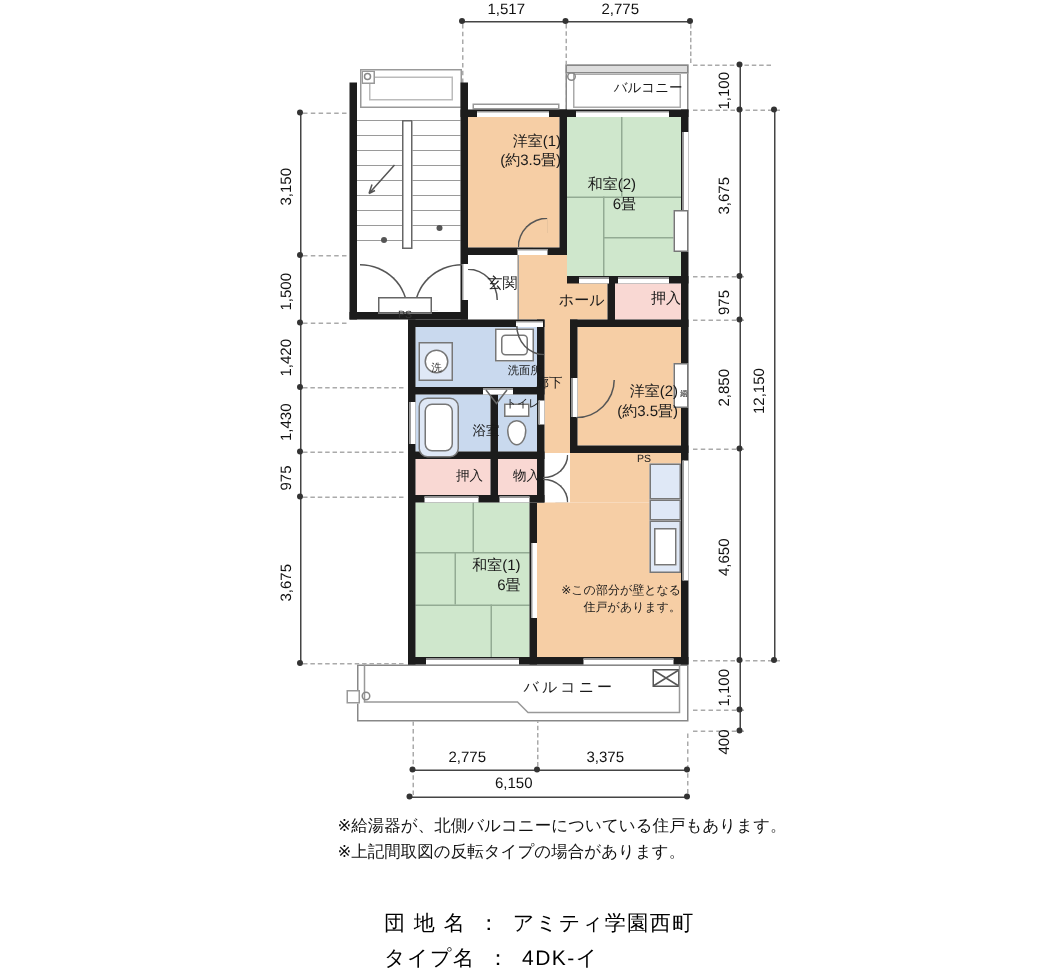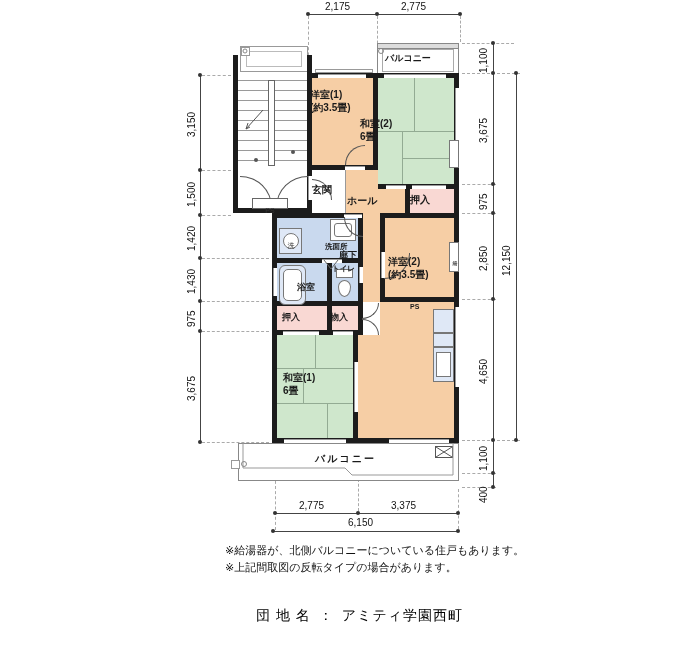--- a/index.html
+++ b/index.html
@@ -19,21 +19,21 @@
   .wall{position:absolute;background:var(--wall);z-index:3;}
   
   .winh{position:absolute;background:#fff;border-top:1px solid #999;z-index:4;}
   .winv{position:absolute;background:#fff;border-left:1px solid #999;z-index:4;}
   
   .fix{position:absolute;border:1px solid #777;background:#fff;z-index:5;box-sizing:border-box;}
   .fix-blue{background:#dfe8f6;}
   
   .arc{position:absolute;z-index:6;box-sizing:border-box;}
   
-  .rlbl{position:absolute;z-index:7;text-align:left;font-size:10px;line-height:1.3;color:#1a1a1a;white-space:nowrap;font-weight:bold;}
+  .rlbl{position:absolute;z-index:7;text-align:right;font-size:10px;line-height:1.3;color:#1a1a1a;white-space:nowrap;}
   .slbl{font-size:7.5px;}
   .dim{position:absolute;background:#444;z-index:2;}
   .tick{position:absolute;width:4px;height:4px;border-radius:50%;background:#333;z-index:3;}
   .exth{position:absolute;border-top:1px dashed #aaa;height:0;z-index:1;}
   .extv{position:absolute;border-left:1px dashed #aaa;width:0;z-index:1;}
   .dlbl{position:absolute;font-size:10px;color:#111;white-space:nowrap;z-index:3;}
   .vlbl{transform:rotate(-90deg);transform-origin:left top;}
   .gray{position:absolute;border:1px solid #999;box-sizing:border-box;z-index:2;background:#fff;}
   .note{position:absolute;font-size:11px;color:#111;white-space:nowrap;z-index:8;}
   .titleline{position:absolute;font-size:14px;color:#000;white-space:nowrap;z-index:8;letter-spacing:1px;}
@@ -204,20 +204,24 @@
   <div class="rlbl" style="left:282px;top:312px;width:40px;font-size:9px;">
     <span>押入</span>
   </div>
   <div class="rlbl" style="left:330px;top:312px;width:30px;font-size:9px;">
     <span>物入</span>
   </div>
   <div class="rlbl" style="left:283px;top:371px;width:64px;">
     <div>和室(1)</div>
       <div>6畳</div>
   </div>
+  <div class="rlbl" style="left:362px;top:389px;width:92px;font-size:8px;line-height:1.35;">
+    <div>※この部分が壁となる</div>
+      <div>住戸があります。</div>
+  </div>
   <div class="rlbl" style="left:410px;top:302px;width:24px;font-size:7px;">
     <span>PS</span>
   </div>
 
   <svg class="overlay" width="700" height="650" viewBox="0 0 700 650">
     <path d="M263,110 L246,129 M246,129 L250,127 M246,129 L248,123" stroke="#555" stroke-width="1" fill="none"></path>
     <circle cx="256" cy="160" r="2" fill="#555"></circle>
     <circle cx="293" cy="152" r="2" fill="#555"></circle>
     <polyline points="324,260 331,269 338,260" stroke="#666" stroke-width="1" fill="none"></polyline>
     <path d="M436,447 L452,457 M452,447 L436,457" stroke="#555" stroke-width="1"></path>
@@ -227,36 +231,36 @@
     <circle cx="245" cy="51" r="2" fill="none" stroke="#888"></circle>
   </svg>
 
   <div class="dim" style="left:308px;top:14px;width:152px;height:1px;"></div>
   <div class="tick" style="left:306px;top:12px;"></div>
     <div class="tick" style="left:375px;top:12px;"></div>
     <div class="tick" style="left:458px;top:12px;"></div>
   <div class="extv" style="left:308px;top:16px;height:55px;"></div>
   <div class="extv" style="left:377px;top:16px;height:57px;"></div>
   <div class="extv" style="left:460px;top:16px;height:26px;"></div>
-  <div class="dlbl" style="left:325px;top:1px;">2,175</div>
+  <div class="dlbl" style="left:325px;top:1px;">1,517</div>
   <div class="dlbl" style="left:401px;top:1px;">2,775</div>
 
   <div class="dim" style="left:275px;top:513px;width:183px;height:1px;"></div>
   <div class="tick" style="left:273px;top:511px;"></div>
     <div class="tick" style="left:356px;top:511px;"></div>
     <div class="tick" style="left:456px;top:511px;"></div>
   <div class="dim" style="left:273px;top:531px;width:185px;height:1px;"></div>
   <div class="tick" style="left:271px;top:529px;"></div>
     <div class="tick" style="left:456px;top:529px;"></div>
   <div class="extv" style="left:275px;top:445px;height:85px;"></div>
   <div class="extv" style="left:358px;top:445px;height:66px;"></div>
   <div class="extv" style="left:458px;top:489px;height:40px;"></div>
   <div class="dlbl" style="left:299px;top:500px;">2,775</div>
   <div class="dlbl" style="left:391px;top:500px;">3,375</div>
-  <div class="dlbl" style="left:348px;top:517px;">6,150</div>
+  <div class="dlbl" style="left:330px;top:517px;">6,150</div>
 
   <div class="dim" style="left:200px;top:75px;width:1px;height:367px;"></div>
   <div class="tick" style="left:198px;top:73px;"></div>
     <div class="tick" style="left:198px;top:168px;"></div>
   <div class="tick" style="left:198px;top:213px;"></div>
     <div class="tick" style="left:198px;top:256px;"></div>
   <div class="tick" style="left:198px;top:299px;"></div>
     <div class="tick" style="left:198px;top:329px;"></div>
   <div class="tick" style="left:198px;top:440px;"></div>
   <div class="exth" style="left:202px;top:75px;width:29px;"></div>
@@ -301,14 +305,17 @@
   <div class="dlbl vlbl" style="left:478px;top:471px;">1,100</div>
   <div class="dlbl vlbl" style="left:478px;top:503px;">400</div>
   <div class="dlbl vlbl" style="left:501px;top:276px;">12,150</div>
 
   <div class="note" style="left:225px;top:543px;">※給湯器が、北側バルコニーについている住戸もあります。</div>
   <div class="note" style="left:225px;top:560px;">※上記間取図の反転タイプの場合があります。</div>
 
   <div class="titleline" style="left:256px;top:607px;">
     <span>団 地 名</span><span style="margin:0 8px;">：</span><span>アミティ学園西町</span>
   </div>
+  <div class="titleline" style="left:256px;top:630px;">
+    <span>タイプ名</span><span style="margin:0 8px;">：</span><span>4DK-イ</span>
+  </div>
 
 </div>
 
 </body></html>

